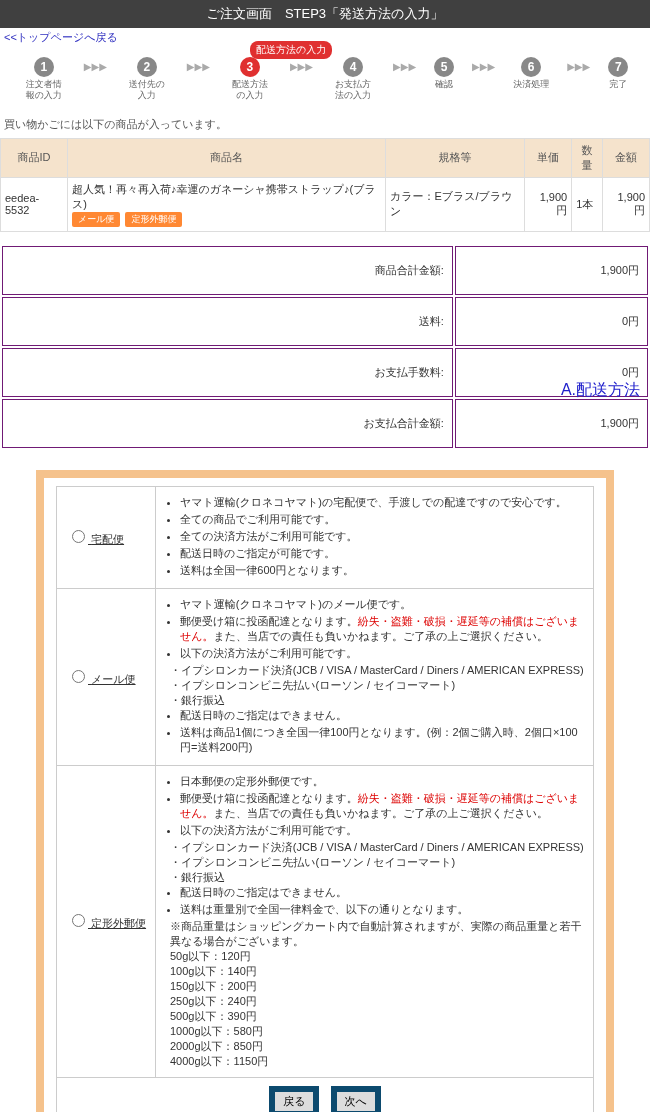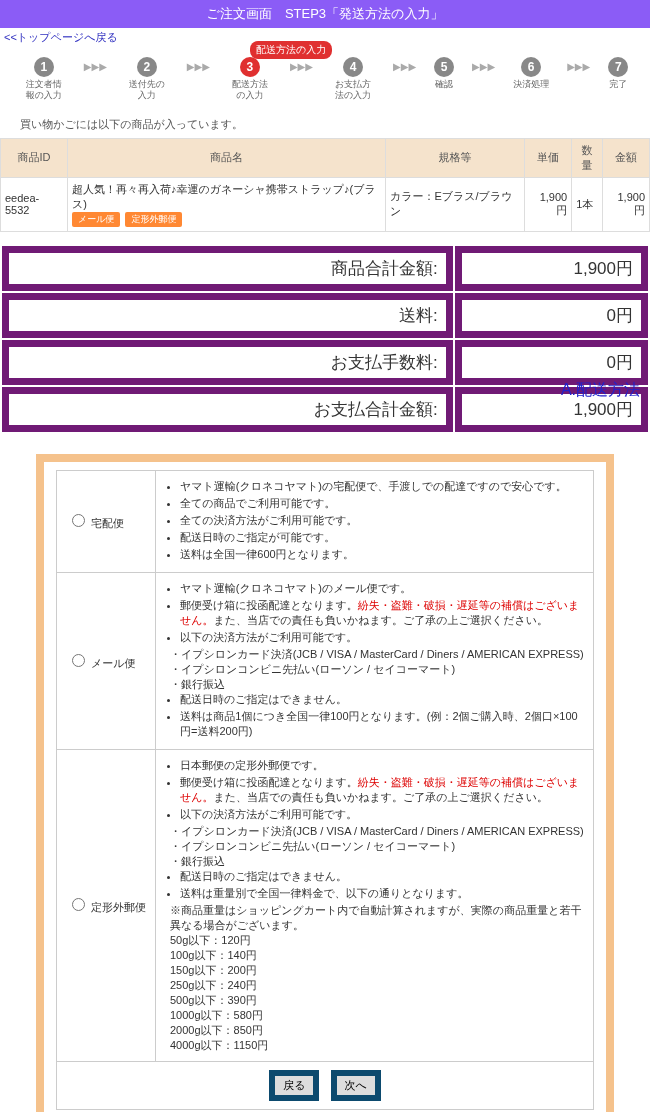--- a/index.html
+++ b/index.html
@@ -1,45 +1,45 @@
 <!DOCTYPE html>
 <html><head>
 <meta charset="utf-8">
 <style>
 body { margin:0; font-family:"MS PGothic",sans-serif; font-size:11px; color:#333; background:#fff; }
 .page { width:650px; margin:0 auto; }
-.title-bar { background:#8b5cf6; color:#fff; text-align:center; padding:5px; font-size:13px; }
+.title-bar { background:#404040; color:#fff; text-align:center; padding:5px; font-size:13px; }
 .top-link { color:#3030c0; font-size:11px; padding:2px 4px; }
 .steps { display:flex; justify-content:center; align-items:flex-start; gap:18px; margin:10px 0; position:relative; }
 .step { display:flex; flex-direction:column; align-items:center; }
 .circle { width:20px; height:20px; border-radius:50%; background:#888; color:#fff; display:flex; align-items:center; justify-content:center; font-weight:bold; font-size:12px; }
 .circle.active { background:#e03030; }
 .step-label { font-size:9px; text-align:center; color:#666; margin-top:2px; line-height:1.2; max-width:44px; }
 .arrows { color:#aaa; font-size:10px; padding-top:4px; }
 .balloon { position:absolute; top:-16px; left:50%; transform:translateX(-75px); background:#e03030; color:#fff; font-size:10px; padding:2px 6px; border-radius:8px; white-space:nowrap; }
-.note { padding:6px 20px; font-size:11px; color:#555; }
+.note { padding:6px 4px; font-size:11px; color:#555; }
 table.cart { width:100%; border-collapse:collapse; }
 table.cart th { background:#f5e3cc; font-size:11px; font-weight:normal; padding:4px; border:1px solid #ddd; text-align:center; color:#7a5; color:#555; }
 table.cart td { border:1px solid #ddd; padding:4px; font-size:11px; vertical-align:middle; }
 .badge { display:inline-block; background:#a08030; color:#fff; font-size:9px; padding:1px 6px; border-radius:2px; margin-right:2px; }
 .badge.green { background:#ff8833; }
 .badge.pink { background:#ff8833; }
 .totals { width:100%; margin-top:12px; }
-.totals tr td { border:7px solid #701a75; padding:4px 8px; font-size:17px; }
+.totals tr td { border:1px solid #701a75; padding:16px 8px; font-size:11px; }
 .totals tr td:first-child { text-align:right; width:70%; }
 .totals tr td:last-child { text-align:right; }
 .section-box { border:8px solid #f5c28c; margin:20px 36px; }
 .section-head { background:#f5c28c; color:#fff; text-align:center; padding:3px; font-size:13px; }
 .section-body { padding:8px 12px; }
 .section-body ul { margin:4px 0 8px 16px; padding:0; }
 .section-body li { font-size:11px; margin-bottom:2px; }
 .red { color:#d00; }
 .ship-table { width:100%; border-collapse:collapse; border:1px solid #2020cc; }
 .ship-table td { border:1px solid #ccc; padding:8px; vertical-align:middle; font-size:11px; }
-.ship-table td.radio-cell { width:80px; text-align:left; padding-left:10px; }
+.ship-table td.radio-cell { width:80px; text-align:left; padding-left:10px;text-decoration:underline; }
 .ship-table ul { margin:0 0 0 16px; padding:0; }
 .ship-table li { margin-bottom:2px; }
 .sub-indent { margin-left:6px; }
 .btn-row { text-align:center; padding:8px 0; border-top:1px solid #ccc; }
 button.gray { background:#ddd; border:6px solid #0c4a6e; font-size:11px; padding:2px 8px; margin:0 4px; }
 .annot { position:absolute; color:#2020cc; font-size:16px; }
 .wrapper { position:relative; }
 </style>
 </head>
 <body>

